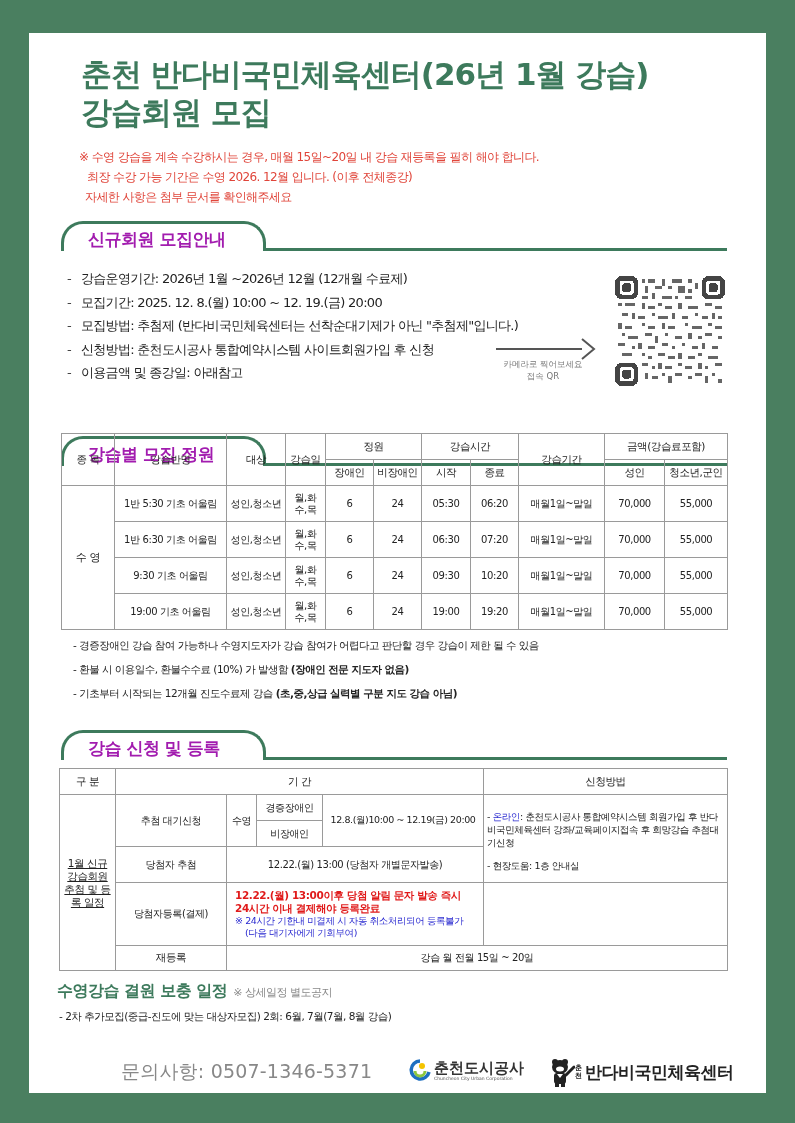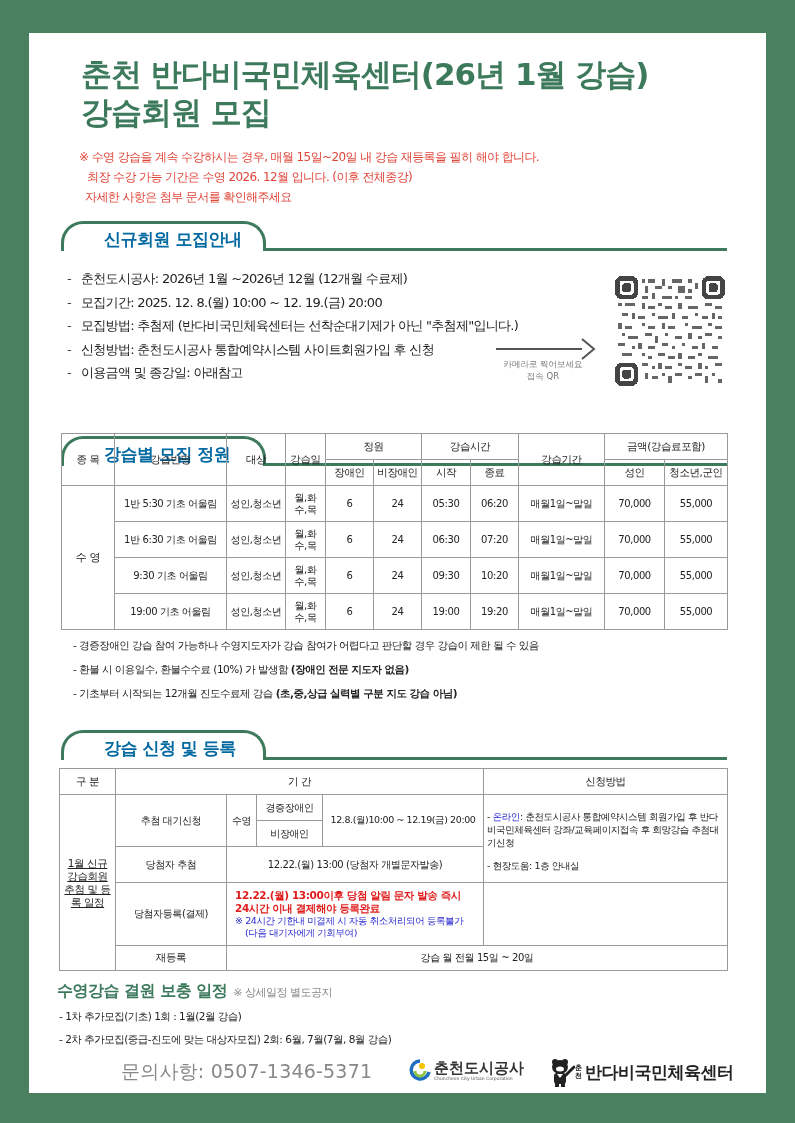--- a/index.html
+++ b/index.html
@@ -26,21 +26,21 @@
   .notes div:nth-child(3) { padding-left: 6px; }
 
   .sec-head { position: absolute; height: 30px; }
   .sec-tab {
     position: absolute; left: 0; top: 0; height: 30px;
     border: 3px solid #3d7a5c; border-bottom: none;
     border-radius: 22px 22px 0 0;
     background: #fff;
   }
   .sec-tab span {
-    display: block; padding: 4px 0 0 40px; font-size: 17px; font-weight: bold; color: #0369a1; letter-spacing: -0.5px;
+    display: block; padding: 4px 0 0 24px; font-size: 17px; font-weight: bold; color: #a21caf; letter-spacing: -0.5px;
   }
   .sec-line { position: absolute; top: 27px; height: 3px; background: #3d7a5c; }
 
   .info { left: 38px; top: 234px; font-size: 13px; line-height: 23.5px; letter-spacing: -0.7px; color: #222; }
   .info li { list-style: none; }
   .info li::before { content: "-"; display: inline-block; width: 14px; color: #444; }
 
   .qr-arrow { left: 467px; top: 304px; width: 100px; height: 24px; }
   .qr-caption { left: 460px; top: 325px; width: 108px; text-align: center; font-size: 8.5px; line-height: 12px; color: #777; }
   .qr { left: 586px; top: 243px; width: 110px; height: 110px; }
@@ -92,21 +92,21 @@
   </div>
 
   <div class="sec-head" style="left:32px; top:188px; width:666px;">
     <div class="sec-tab" style="width:205px;">
       <span>신규회원 모집안내</span>
     </div>
     <div class="sec-line" style="left:202px; width:464px;"></div>
   </div>
 
   <ul class="abs info">
-    <li>춘천도시공사: 2026년 1월 ~2026년 12월 (12개월 수료제)</li>
+    <li>강습운영기간: 2026년 1월 ~2026년 12월 (12개월 수료제)</li>
     <li>모집기간: 2025. 12. 8.(월) 10:00 ~ 12. 19.(금) 20:00</li>
     <li>모집방법: 추첨제 (반다비국민체육센터는 선착순대기제가 아닌 "추첨제"입니다.)</li>
     <li>신청방법: 춘천도시공사 통합예약시스템 사이트회원가입 후 신청</li>
     <li>이용금액 및 종강일: 아래참고</li>
   </ul>
 
   <svg class="abs qr-arrow" viewBox="0 0 100 24">
     <line x1="0" y1="12" x2="86" y2="12" stroke="#555" stroke-width="2"></line>
     <polyline points="86,2 98,12 86,22" fill="none" stroke="#555" stroke-width="2"></polyline>
   </svg>
@@ -390,21 +390,20 @@
       <td colspan="4">강습 월  전월  15일  ~  20일</td>
       <td></td>
     </tr>
   </tbody>
     </table>
 
   <div class="abs comp-title">
     <span>수영강습 결원 보충 일정</span><span class="comp-note">※ 상세일정 별도공지</span>
   </div>
   <div class="abs comp-list">
-    <div>- 1차 추가모집(기초) 1회 : 1월(2월 강습)</div>
     <div>- 2차 추가모집(중급-진도에 맞는 대상자모집) 2회: 6월, 7월(7월, 8월 강습)</div>
   </div>
 
   <div class="abs contact">문의사항: 0507-1346-5371</div>
 
   <div class="abs logo1">
     <svg width="24" height="22" viewBox="0 0 24 22">
       <path d="M12 2 A9 9 0 1 0 21 13" fill="none" stroke="#1e6fc0" stroke-width="3.5"></path>
       <path d="M7 12 A5 5 0 0 0 17 12" fill="none" stroke="#8cc63f" stroke-width="3"></path>
       <circle cx="14" cy="7" r="3" fill="#f5c400"></circle>

